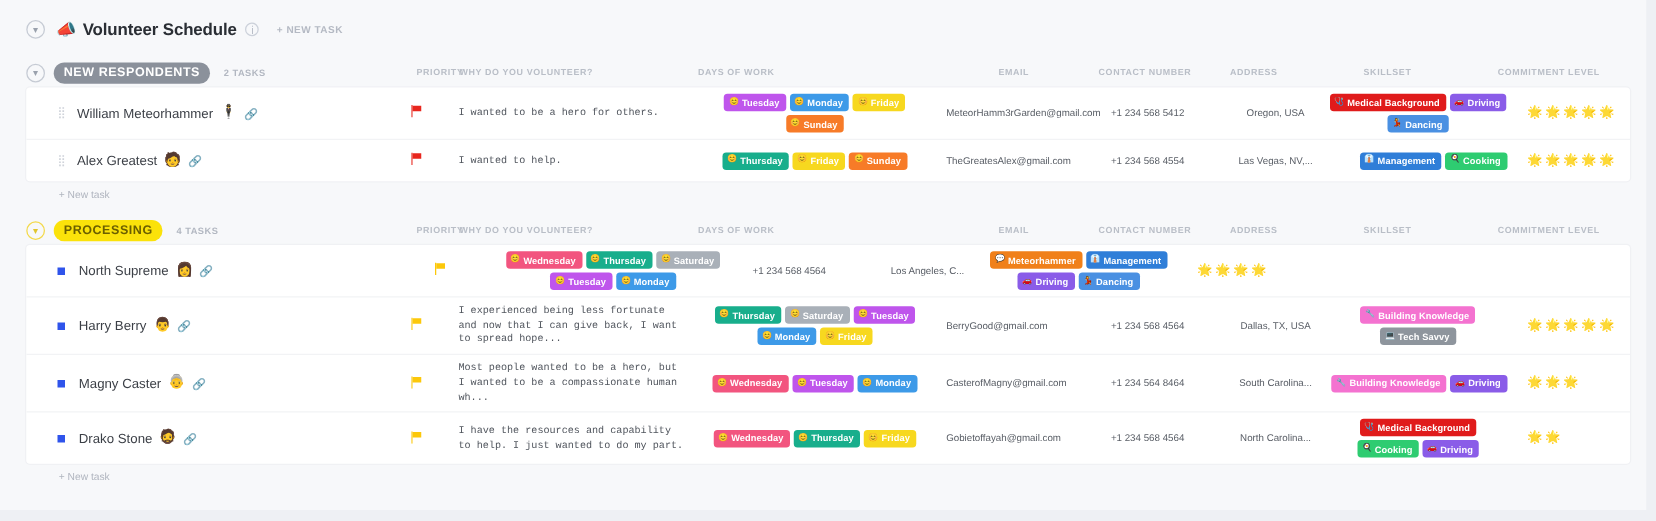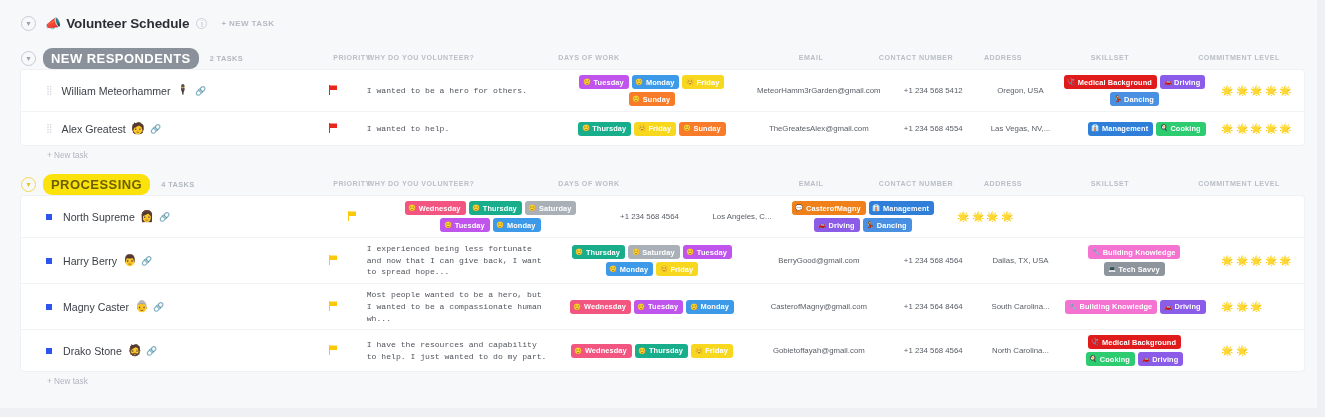--- a/index.html
+++ b/index.html
@@ -53,21 +53,21 @@
   
   .table-wrap { padding: 0 21px 0 21px; }
   .group { margin-bottom: 6px; }
   .group-head {
     display: flex; align-items: center;
     height: 24px;
     position: relative;
   }
   .group-head .collapse-chev { margin-right: 7px; margin-left: 0; }
   .grp-badge {
-    font-size: 13px; font-weight: bold; letter-spacing: .45px;
+    font-size: 10px; font-weight: bold; letter-spacing: .45px;
     color: #fff; padding: 3px 8px 3px 8px; border-radius: 9px;
     text-transform: uppercase; white-space: nowrap;
   }
   .grp-count {
     font-size: 7.4px; font-weight: bold; letter-spacing: .4px;
     color: #b2b7c1; margin-left: 11px; text-transform: uppercase;
   }
   
   .col-head {
     position: absolute; top: 50%; transform: translateY(-50%);
@@ -86,22 +86,22 @@
     border-bottom: 1px solid #f2f3f5;
     min-height: 33px;
     position: relative;
   }
   .row:last-child { border-bottom: none; }
   .cell { display: flex; align-items: center; padding: 5px 4px; }
   .c-name      { width: 300px; padding-left: 25px; }
   .c-priority  { width: 62px; justify-content: center; }
   .c-why       { width: 200px; }
   .c-days      { width: 215px; justify-content: center; }
-  .c-email     { width: 140px; justify-content: center; }
-  .c-phone     { width: 103px; justify-content: center; }
+  .c-email     { width: 140px; justify-content: flex-start; }
+  .c-phone     { width: 103px; justify-content: flex-start; }
   .c-address   { width: 82px;  justify-content: center; }
   .c-skill     { width: 160px; justify-content: flex-end; }
   .c-commit    { width: 100px; justify-content: center; }
 
   .drag-dots {
     color: #cfd3da; font-size: 9px; margin-right: 10px;
     letter-spacing: -1px; line-height: 1;
   }
   .sq-dot { width: 6px; height: 6px; margin-right: 11px; flex: 0 0 auto; }
   .task-name { font-size: 10.6px; color: #3b3f46; white-space: nowrap; }
@@ -357,21 +357,21 @@
             <div class="cell c-phone">
               <span class="mono-txt">+1 234 568 4564</span>
             </div>
             <div class="cell c-address">
               <span class="mono-txt">Los Angeles, C...</span>
             </div>
             <div class="cell c-skill">
               <div class="tags">
                 <span class="tag" style="background: rgb(240, 128, 26);">
                   <span class="tem">💬</span>
-                  <span>CasterofMagny</span>
+                  <span>Meteorhammer</span>
                 </span>
                 <span class="tag" style="background: rgb(47, 126, 216);">
                   <span class="tem">👔</span>
                   <span>Management</span>
                 </span>
                 <span class="tag" style="background: rgb(138, 92, 232);">
                   <span class="tem">🚗</span>
                   <span>Driving</span>
                 </span>
                 <span class="tag" style="background: rgb(74, 144, 226);">

